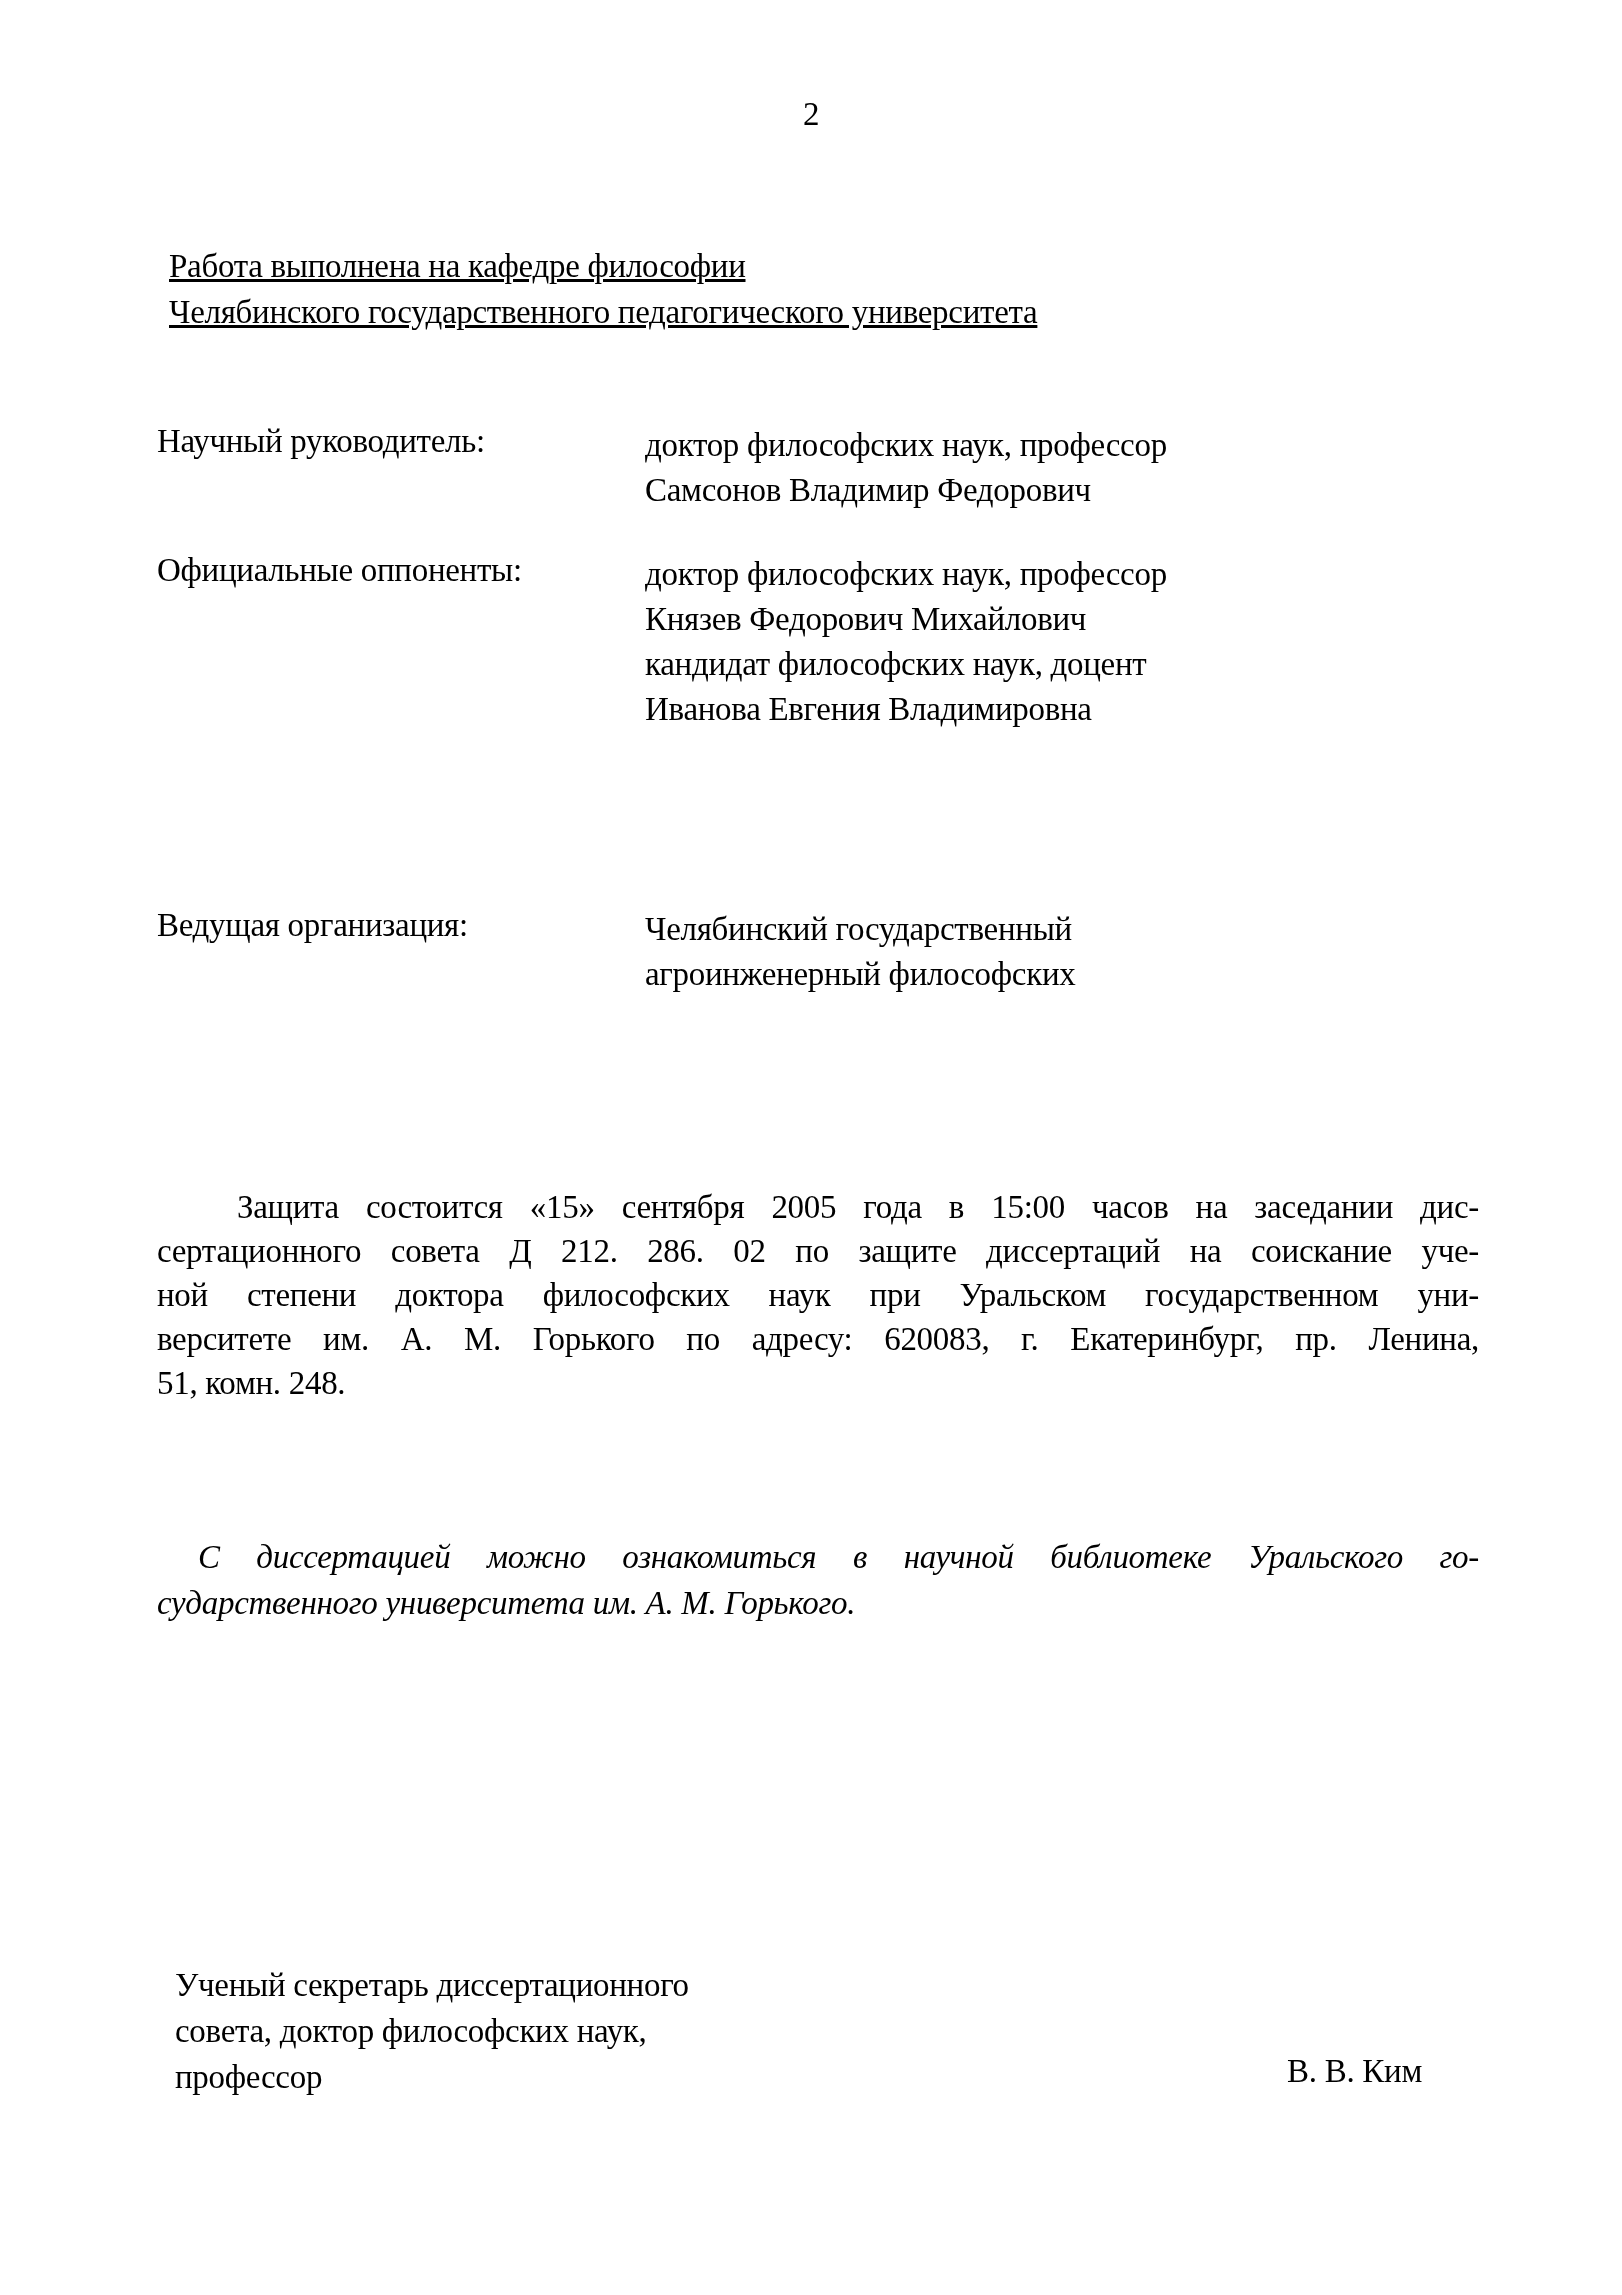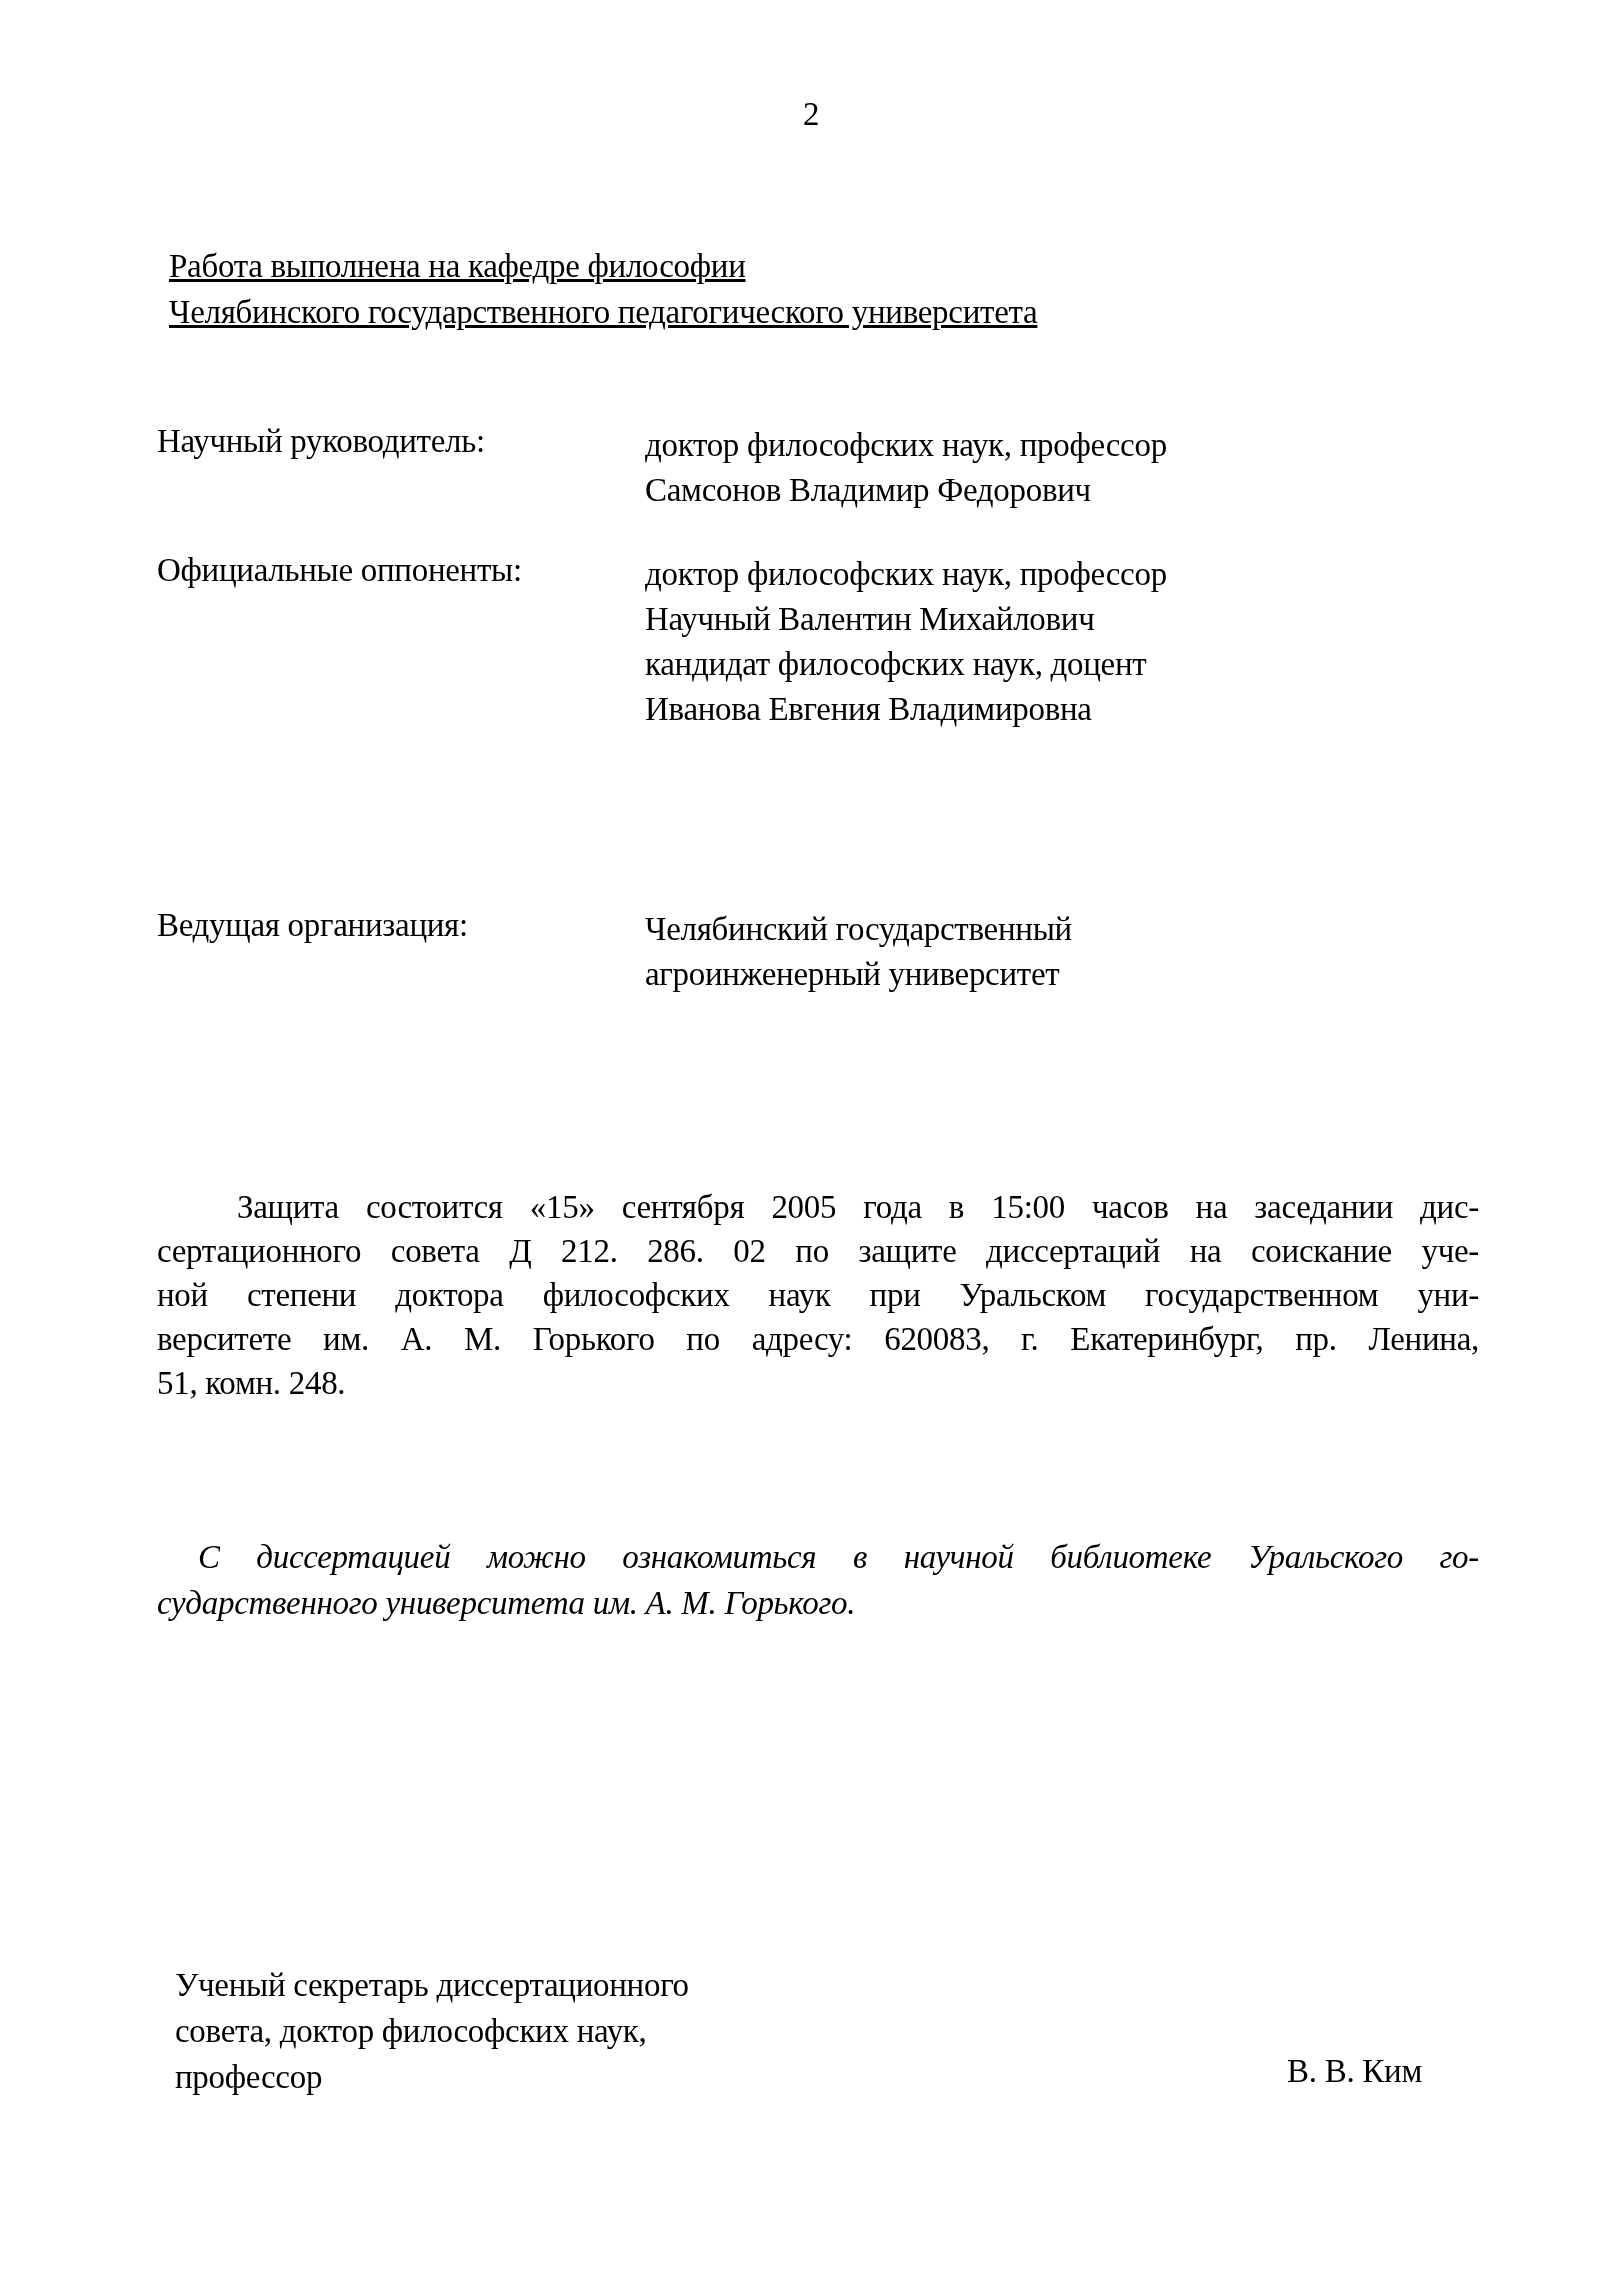--- a/index.html
+++ b/index.html
@@ -76,31 +76,31 @@
     <div class="row-values">
       <div>доктор философских наук, профессор</div>
       <div>Самсонов Владимир Федорович</div>
     </div>
   </div>
 
   <div class="abs info-row" style="top:552px;">
     <div class="row-label">Официальные оппоненты:</div>
     <div class="row-values">
       <div>доктор философских наук, профессор</div>
-      <div>Научный Валентин Михайлович</div>
+      <div>Князев Федорович Михайлович</div>
       <div>кандидат философских наук, доцент</div>
       <div>Иванова Евгения Владимировна</div>
     </div>
   </div>
 
   <div class="abs info-row" style="top:907px;">
     <div class="row-label">Ведущая организация:</div>
     <div class="row-values">
       <div>Челябинский государственный</div>
-      <div>агроинженерный университет</div>
+      <div>агроинженерный философских</div>
     </div>
   </div>
 
   <div class="abs para para-defense">
     <div class="jline indent-first">Защита состоится «15» сентября 2005 года в 15:00 часов на заседании дис-</div>
     <div class="jline">сертационного совета Д 212. 286. 02 по защите диссертаций на соискание уче-</div>
     <div class="jline">ной степени доктора философских наук при Уральском государственном уни-</div>
     <div class="jline">верситете им. А. М. Горького по адресу: 620083, г. Екатеринбург, пр. Ленина,</div>
     <div class="jline-last">51, комн. 248.</div>
   </div>

